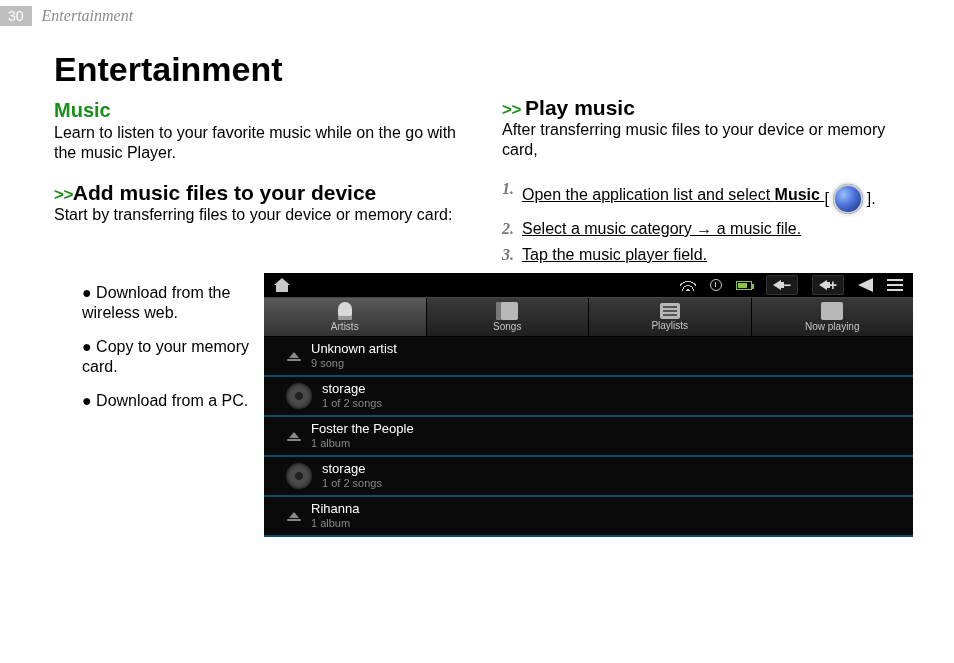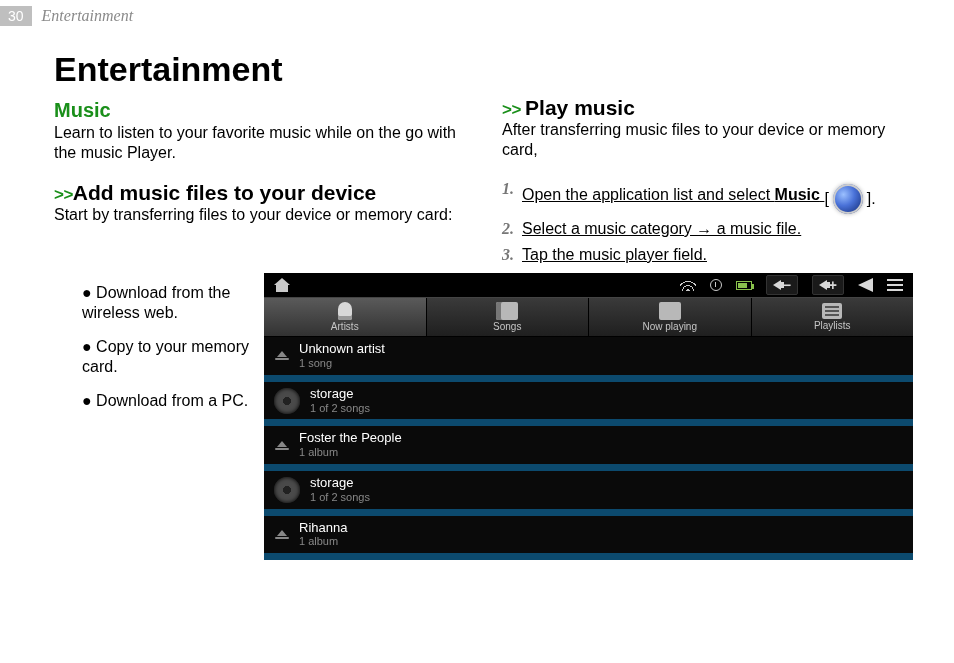--- a/index.html
+++ b/index.html
@@ -230,22 +230,22 @@
   .tab-ico.cam   { border-radius:2px; background: #b8b8b8; box-shadow: inset 5px 0 0 #777; }
   .tab-ico.note  { border-radius:2px; background: #b8b8b8; position:relative; }
   .tab-ico.note::after { content:""; position:absolute; left:4px; top:3px; right:4px; height:2px; background:#555; box-shadow:0 4px 0 #555, 0 8px 0 #555; }
   .tab-ico.list  { border-radius:2px; width:20px; height:16px; background:#b8b8b8; position:relative; }
   .tab-ico.list::after { content:""; position:absolute; left:3px; top:3px; right:3px; height:1.5px; background:#555; box-shadow:0 4px 0 #555, 0 8px 0 #555; }
   .tab-ico.play  { border-radius:2px; background:#b8b8b8; }
 
   .dev-rows { background:#0a0a0a; }
   .dev-row {
     display:flex; align-items:center; gap:10px;
-    padding: 5px 10px;
-    border-bottom: 7px solid #0c4a6e;
+    padding: 5px 22px;
+    border-bottom: 2px solid #0c4a6e;
     min-height: 40px;
   }
   .row-handle {
     width: 15px; height: 14px;
     display:flex; flex-direction:column; align-items:center; justify-content:center;
   }
   .row-handle .tri {
     width:0; height:0;
     border-left:5px solid transparent;
     border-right:5px solid transparent;
@@ -351,38 +351,38 @@
       <div class="dev-tabs">
         <div class="dev-tab active">
           <span class="tab-ico mic"></span>
           <span>Artists</span>
         </div>
         <div class="dev-tab">
           <span class="tab-ico cam"></span>
           <span>Songs</span>
         </div>
         <div class="dev-tab">
+          <span class="tab-ico list"></span>
+          <span>Playlists</span>
+        </div>
+        <div class="dev-tab">
           <span class="tab-ico play"></span>
           <span>Now playing</span>
-        </div>
-        <div class="dev-tab">
-          <span class="tab-ico list"></span>
-          <span>Playlists</span>
         </div>
       </div>
 
       <div class="dev-rows">
         <div class="dev-row">
           <span class="row-handle">
               <span class="tri"></span>
               <span class="bar"></span>
             </span>
           <div class="row-txt">
             <div class="title">Unknown artist</div>
-            <div class="sub">1 song</div>
+            <div class="sub">9 song</div>
           </div>
         </div>
         <div class="dev-row">
           <span class="row-disc"></span>
           <div class="row-txt">
             <div class="title">storage</div>
             <div class="sub">1 of 2 songs</div>
           </div>
         </div>
         <div class="dev-row">

